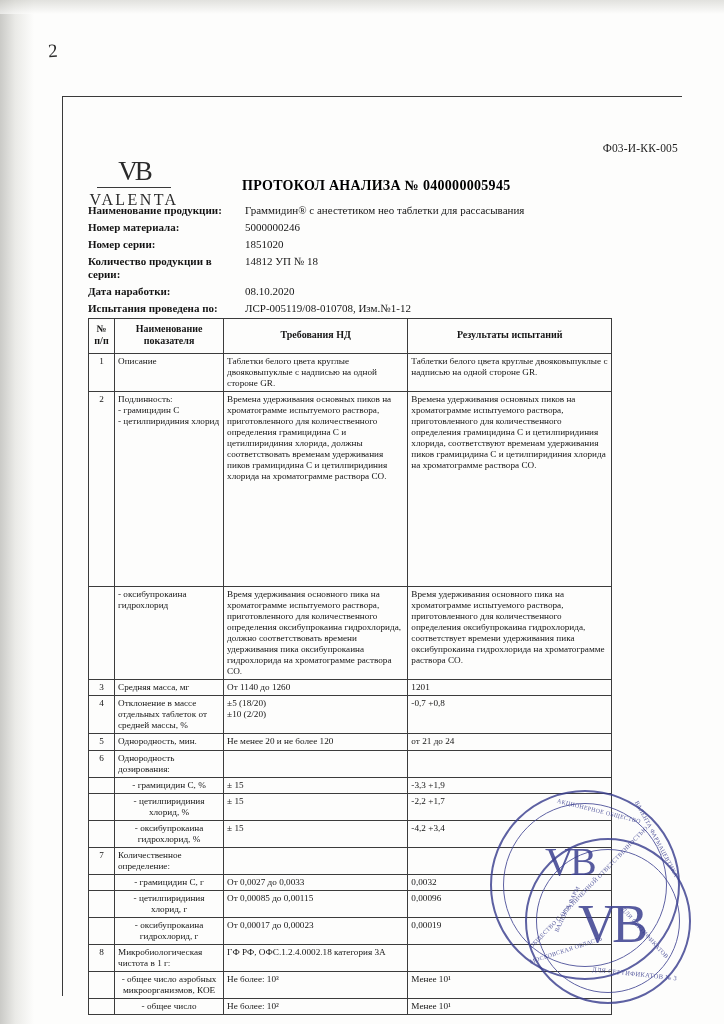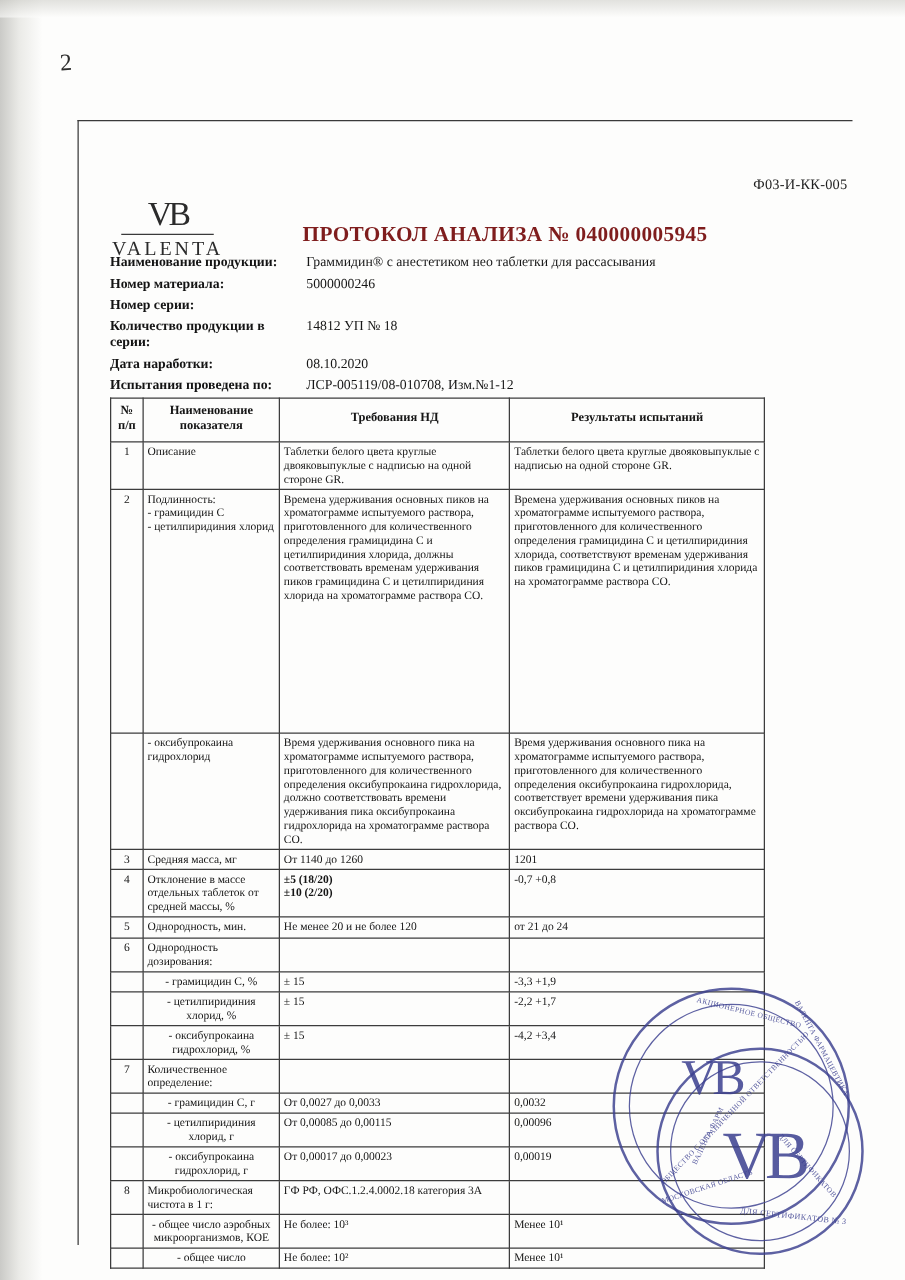--- a/index.html
+++ b/index.html
@@ -97,24 +97,24 @@
     width: 74px;
     height: 1px;
     background: #3a3a3a;
     margin: 2px auto 0 auto;
   }
   .title {
     position: absolute;
     left: 180px;
     top: 82px;
     width: 420px;
-    font-size: 17px;
+    font-size: 14px;
     font-weight: bold;
     letter-spacing: .3px;
-    color: #7f1d1d;
+    color: #000000;
   }
   .meta {
     position: absolute;
     left: 26px;
     top: 108px;
     width: 586px;
     font-size: 11px;
   }
   .meta-row {
     display: flex;
@@ -261,20 +261,21 @@
       <div class="meta-row">
         <div class="meta-label">Наименование продукции:</div>
         <div class="meta-value">Граммидин® с анестетиком нео таблетки для рассасывания</div>
       </div>
       <div class="meta-row">
         <div class="meta-label">Номер материала:</div>
         <div class="meta-value">5000000246</div>
       </div>
       <div class="meta-row">
         <div class="meta-label">Номер серии:</div>
+        <div class="meta-value">1851020</div>
       </div>
       <div class="meta-row">
         <div class="meta-label two-line">Количество продукции в серии:</div>
         <div class="meta-value">14812 УП № 18</div>
       </div>
       <div class="meta-row">
         <div class="meta-label">Дата наработки:</div>
         <div class="meta-value">08.10.2020</div>
       </div>
       <div class="meta-row">
@@ -315,21 +316,21 @@
         </tr>
         <tr>
           <td class="col-no center">3</td>
           <td class="col-name">Средняя масса, мг</td>
           <td class="col-req">От 1140 до 1260</td>
           <td class="col-res">1201</td>
         </tr>
         <tr>
           <td class="col-no center">4</td>
           <td class="col-name">Отклонение в массе отдельных таблеток от средней массы, %</td>
-          <td class="col-req" style="white-space: pre-line; font-weight: bold;">±5 (18/20)
+          <td class="col-req" style="white-space: pre-line;">±5 (18/20)
 ±10 (2/20)</td>
           <td class="col-res">-0,7 +0,8</td>
         </tr>
         <tr>
           <td class="col-no center">5</td>
           <td class="col-name">Однородность, мин.</td>
           <td class="col-req">Не менее 20 и не более 120</td>
           <td class="col-res">от 21 до 24</td>
         </tr>
         <tr>

